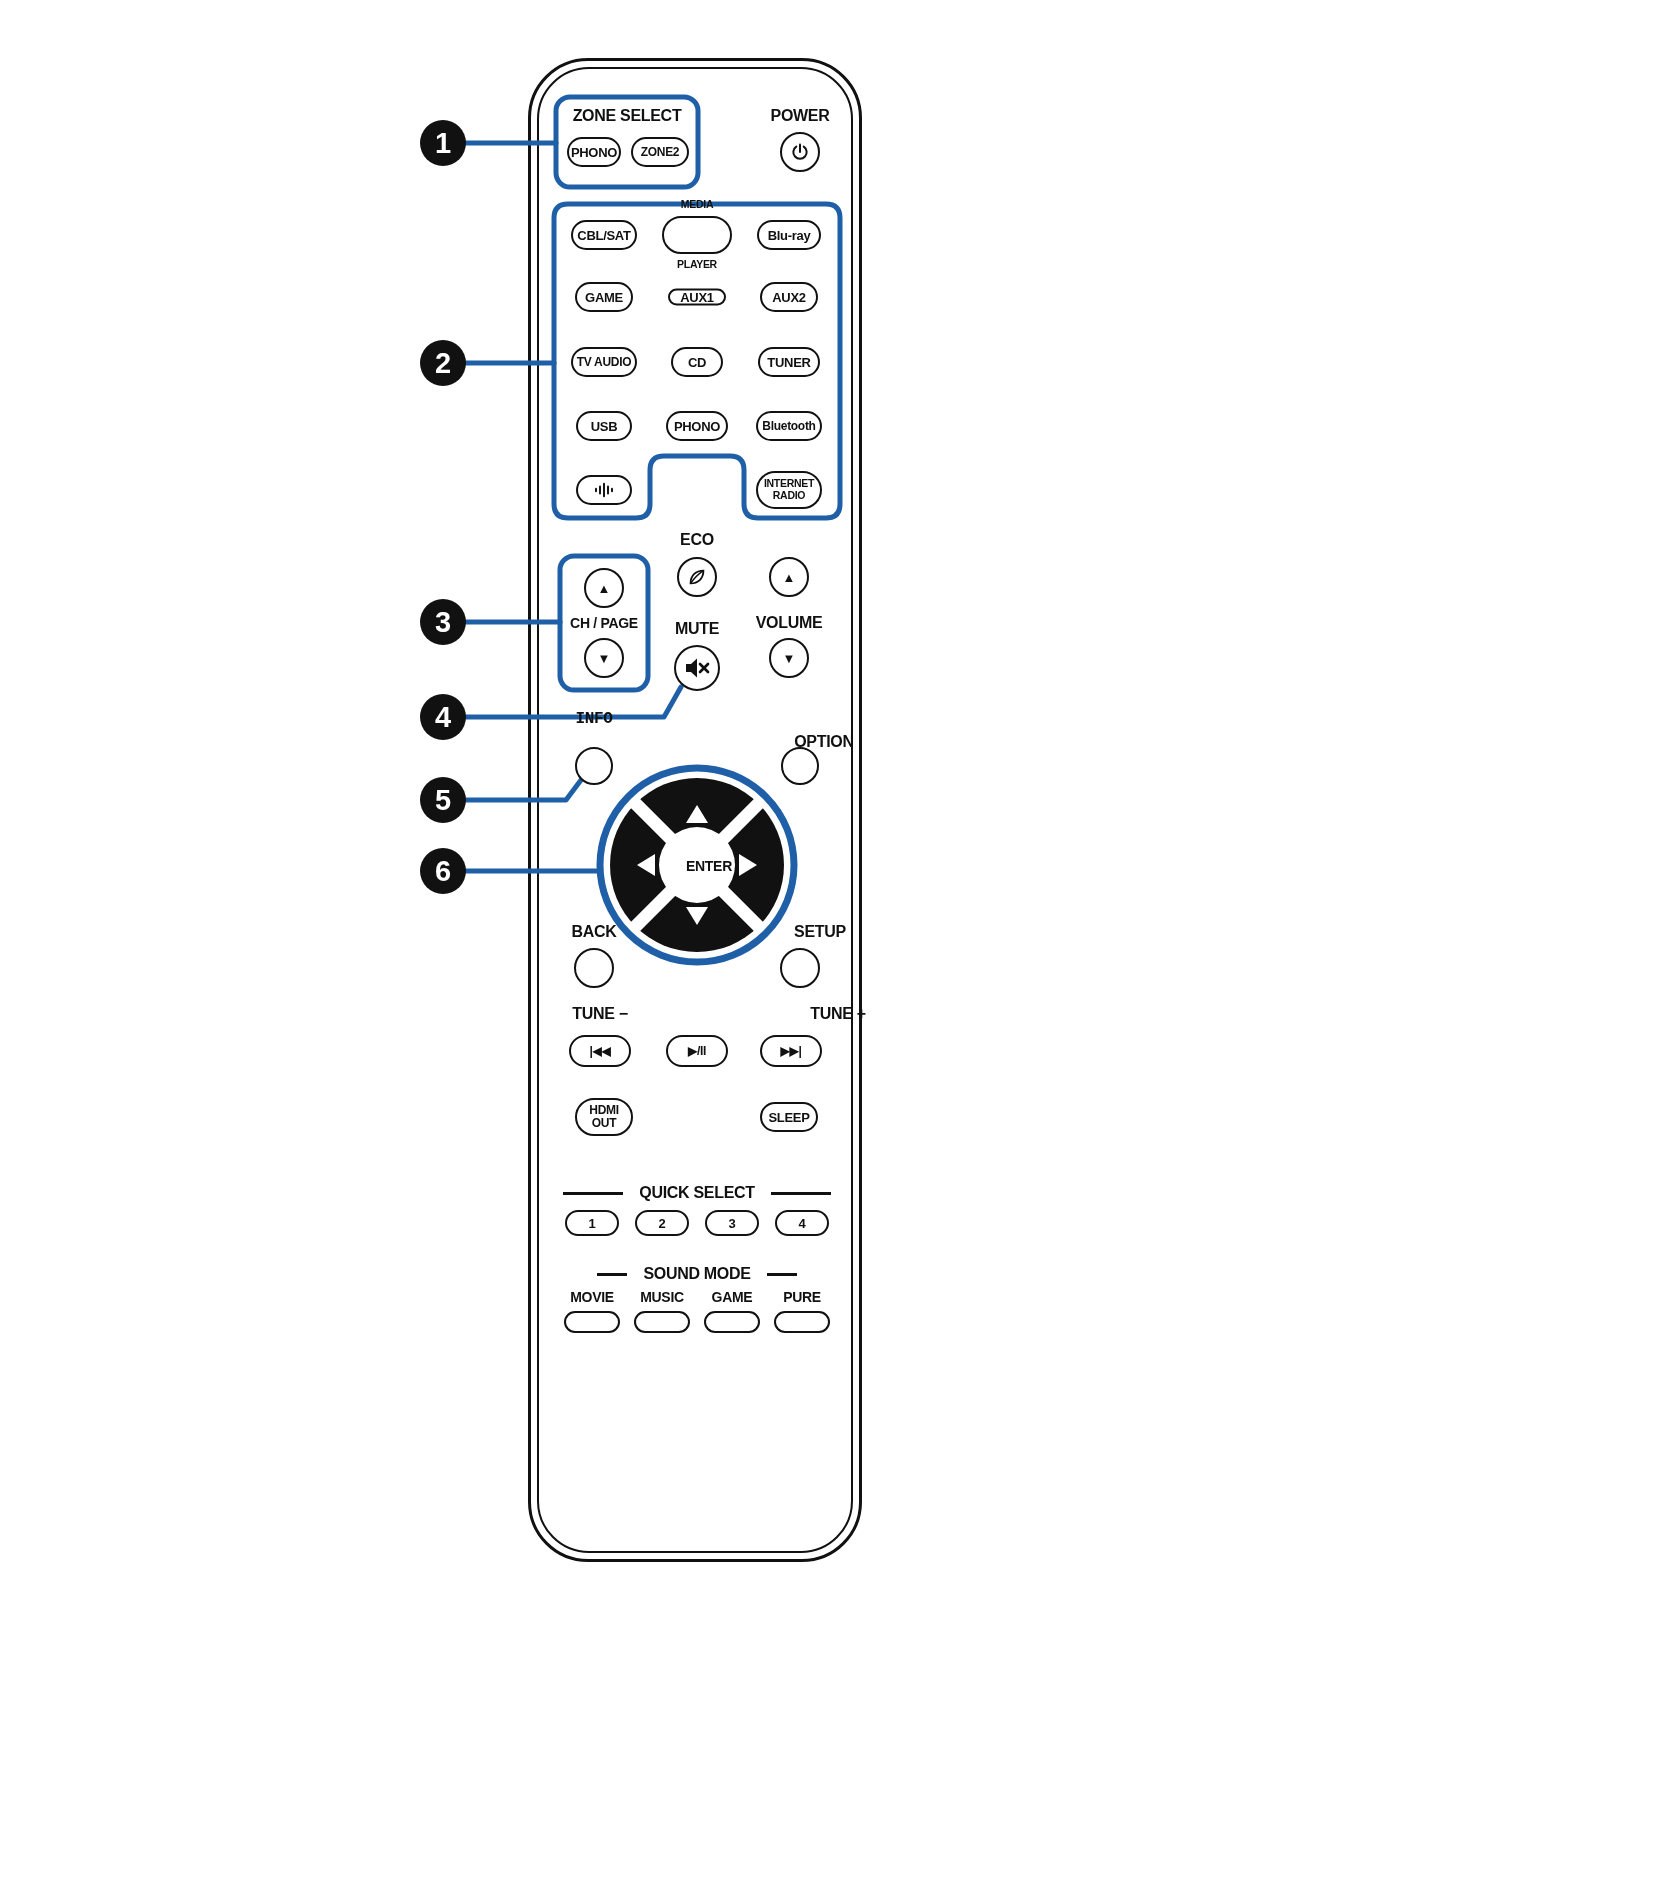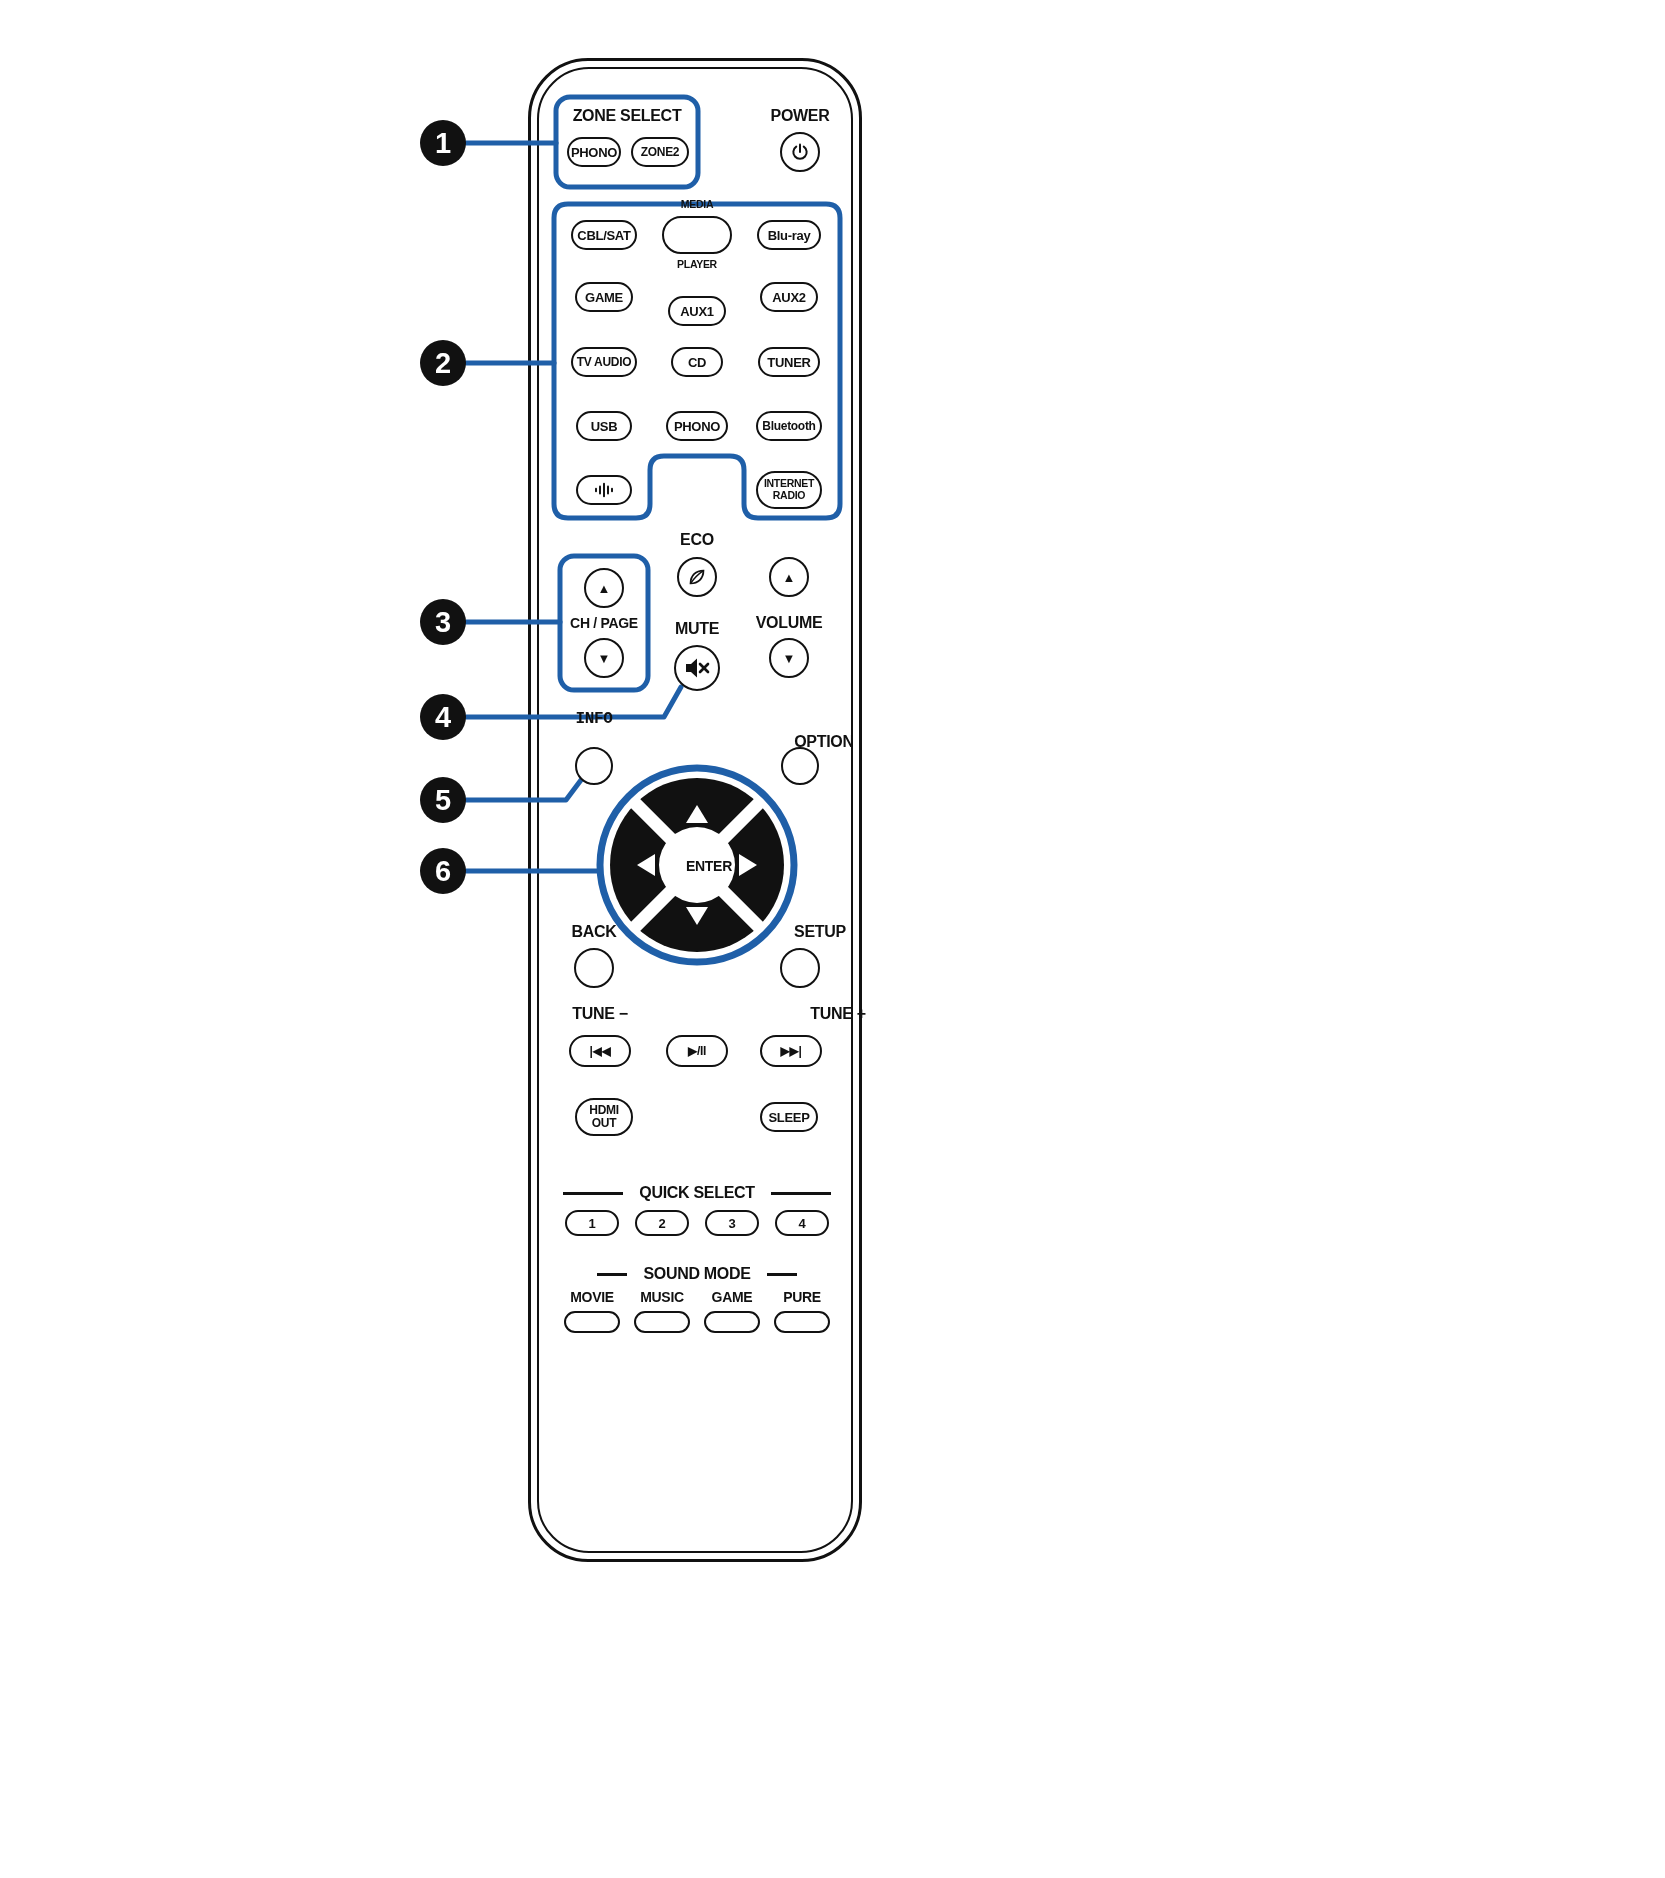--- a/index.html
+++ b/index.html
@@ -65,21 +65,21 @@
   </button>
 
   <button class="abs pill" style="left:604px;top:235px;width:66px;height:30px;">CBL/SAT</button>
   <button class="abs pill two" style="left:697px;top:235px;width:70px;height:38px;gap:48px;">
     <span>MEDIA</span>
     <span>PLAYER</span>
   </button>
   <button class="abs pill" style="left:789px;top:235px;width:64px;height:30px;">Blu-ray</button>
 
   <button class="abs pill" style="left:604px;top:297px;width:58px;height:30px;">GAME</button>
-  <button class="abs pill" style="left:697px;top:311px;width:58px;height:30px;">AUX1</button>
+  <button class="abs pill" style="left:697px;top:297px;width:58px;height:17px;">AUX1</button>
   <button class="abs pill" style="left:789px;top:297px;width:58px;height:30px;">AUX2</button>
 
   <button class="abs pill" style="left:604px;top:362px;width:66px;height:30px;font-size:12px;">TV AUDIO</button>
   <button class="abs pill" style="left:697px;top:362px;width:52px;height:30px;">CD</button>
   <button class="abs pill" style="left:789px;top:362px;width:62px;height:30px;">TUNER</button>
 
   <button class="abs pill" style="left:604px;top:426px;width:56px;height:30px;">USB</button>
   <button class="abs pill" style="left:697px;top:426px;width:62px;height:30px;">PHONO</button>
   <button class="abs pill" style="left:789px;top:426px;width:66px;height:30px;font-size:12px;">Bluetooth</button>
 

